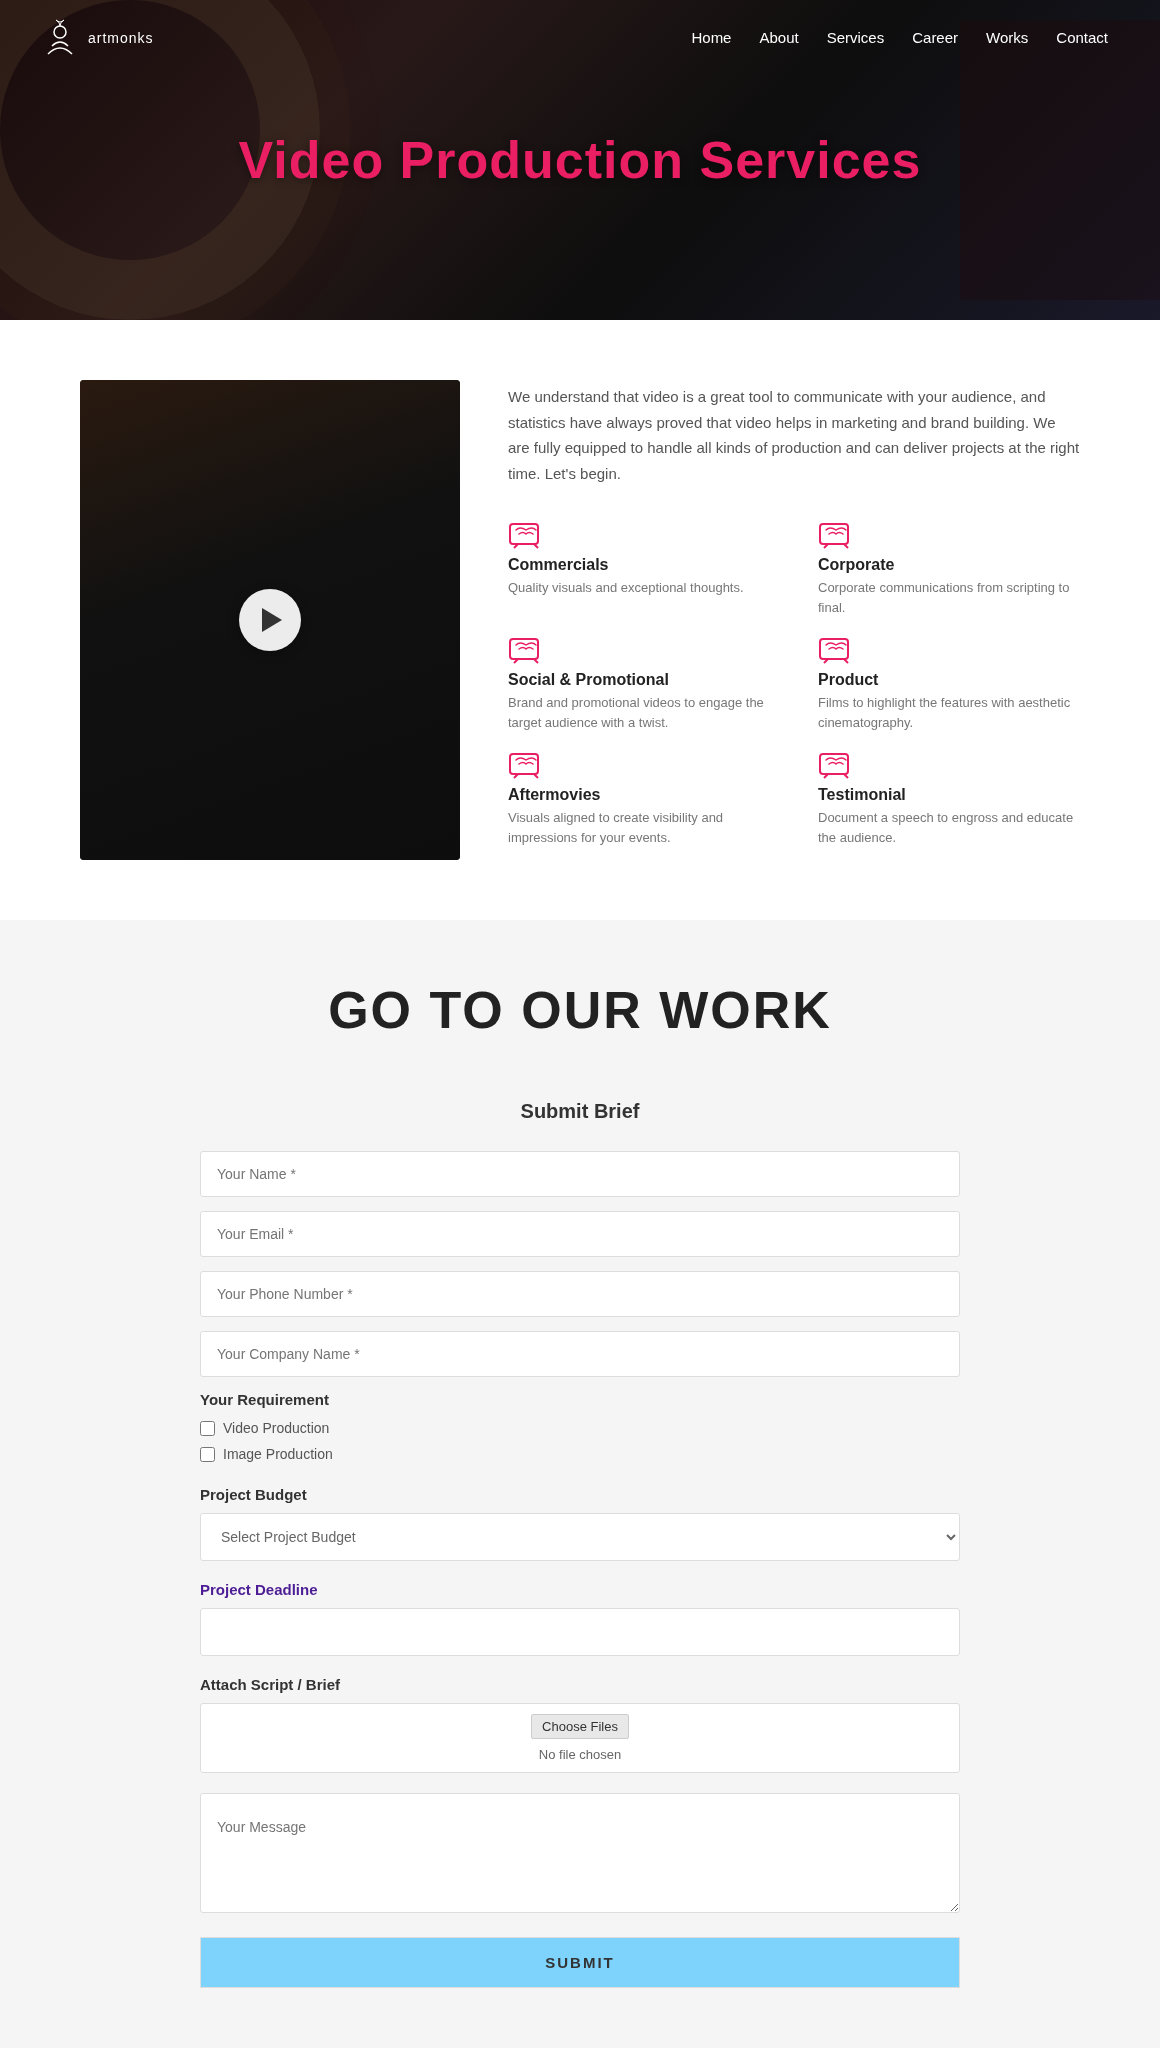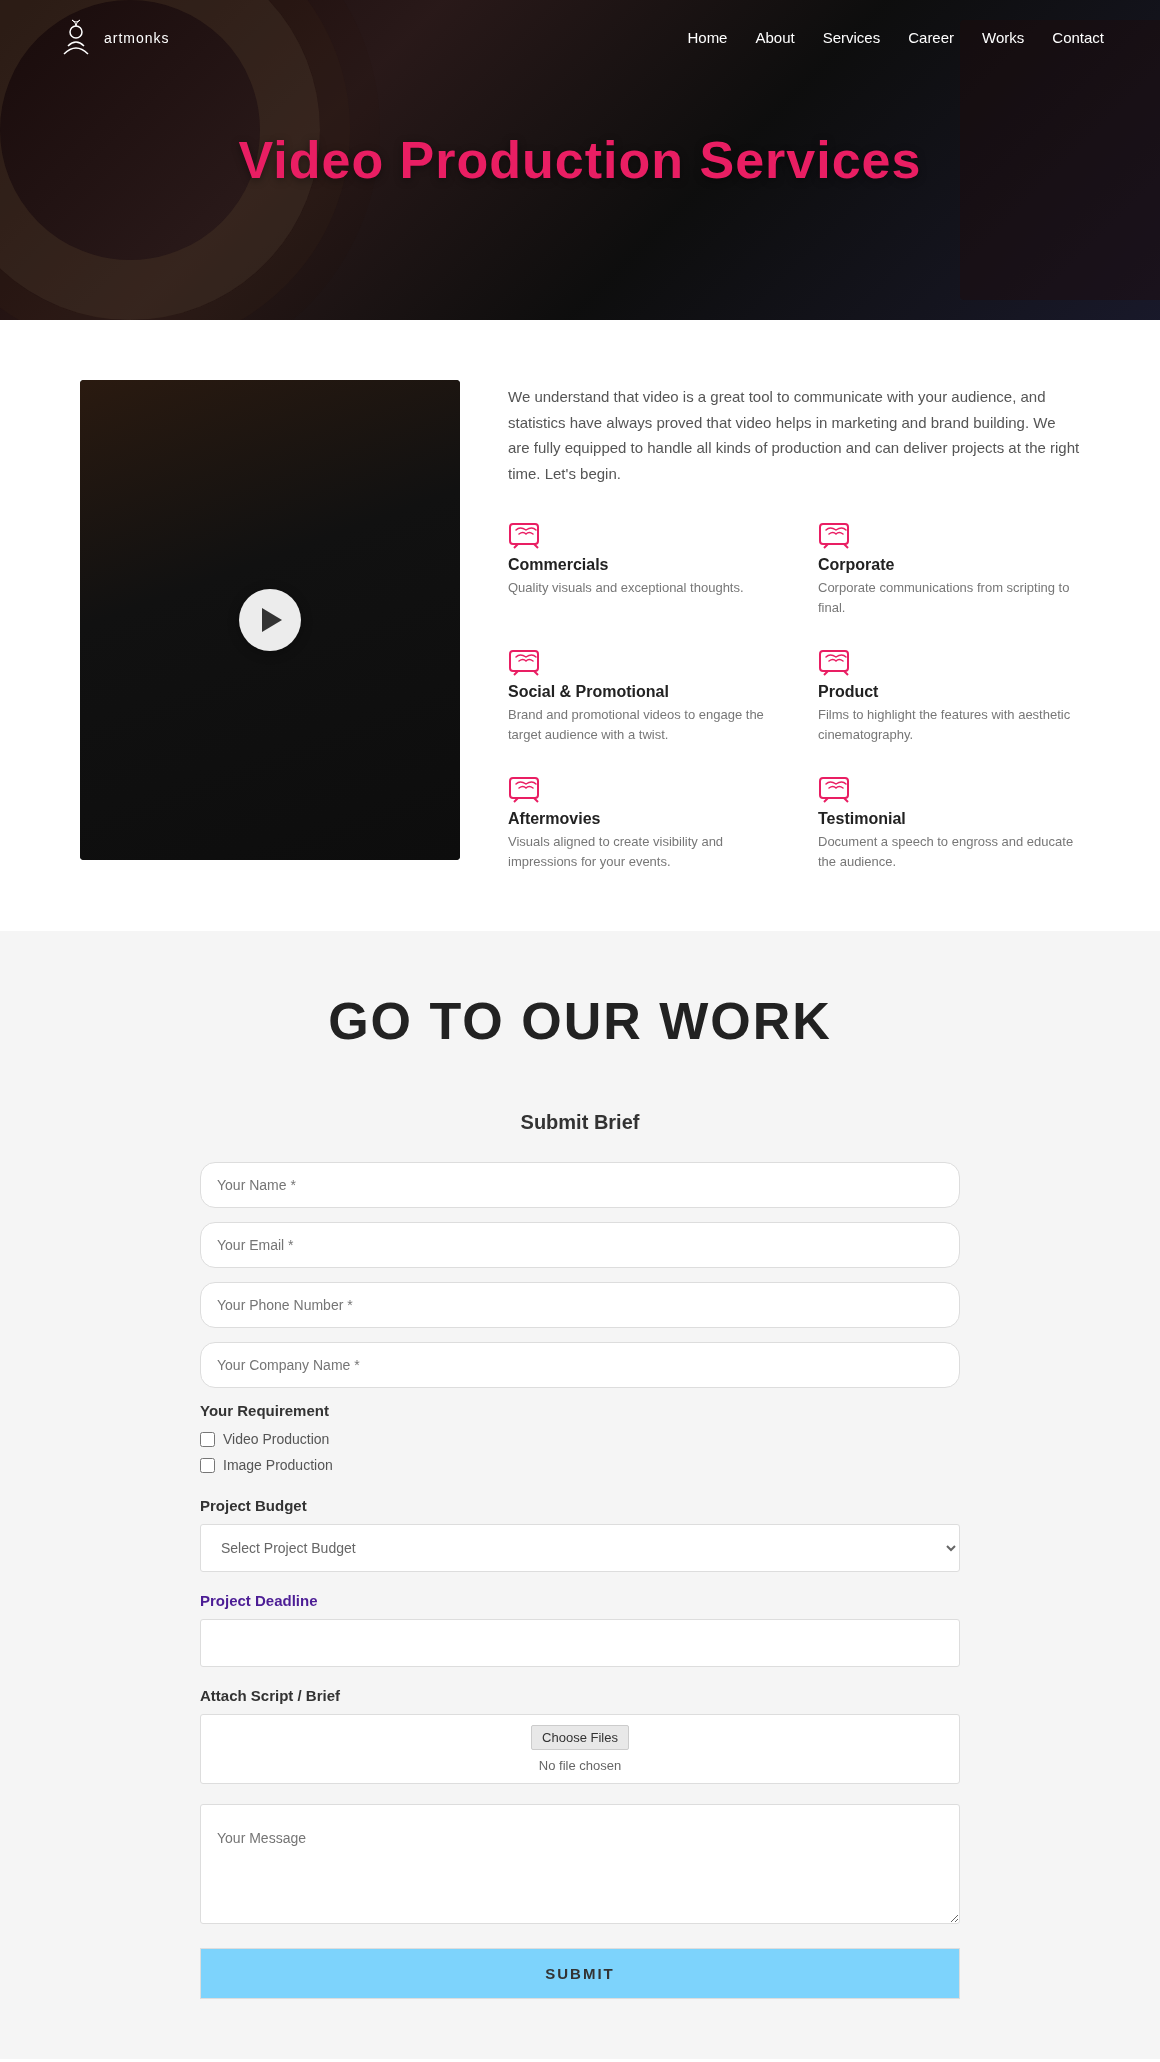--- a/index.html
+++ b/index.html
@@ -1,25 +1,25 @@
 <!DOCTYPE html>
 <html><head>
   <meta charset="utf-8">
   <style>
     * { margin: 0; padding: 0; box-sizing: border-box; }
     body { font-family: 'Arial', sans-serif; background: #fff; color: #333; width: 1160px; }
 
     
     .navbar {
       position: absolute;
-      top: 0; left: 0; right: 0;
+      top: 0; left: 0; right: 12px;
       display: flex;
       align-items: center;
       justify-content: space-between;
-      padding: 18px 56px;
+      padding: 18px 40px;
       z-index: 10;
     }
     .logo {
       display: flex;
       align-items: center;
       gap: 8px;
       color: #fff;
     }
     .logo-icon {
       width: 40px;
@@ -144,21 +144,21 @@
     }
     .intro-text {
       font-size: 15px;
       line-height: 1.7;
       color: #555;
       margin-bottom: 36px;
     }
     .services-grid {
       display: grid;
       grid-template-columns: 1fr 1fr;
-      gap: 32px 48px;
+      gap: 20px 48px;
     }
     .service-item {}
     .service-name {
       font-size: 16px;
       font-weight: 700;
       color: #222;
       margin-bottom: 4px;
     }
     .service-desc {
       font-size: 13px;
@@ -189,21 +189,21 @@
       text-align: center;
       font-size: 20px;
       font-weight: 600;
       color: #333;
       margin-bottom: 28px;
     }
     .form-input {
       width: 100%;
       padding: 14px 16px;
       border: 1px solid #ddd;
-      border-radius: 15px;
+      border-radius: 3px;
       font-size: 14px;
       color: #666;
       background: #fff;
       margin-bottom: 14px;
       outline: none;
     }
     .requirement-label {
       font-size: 15px;
       font-weight: 600;
       color: #333;

